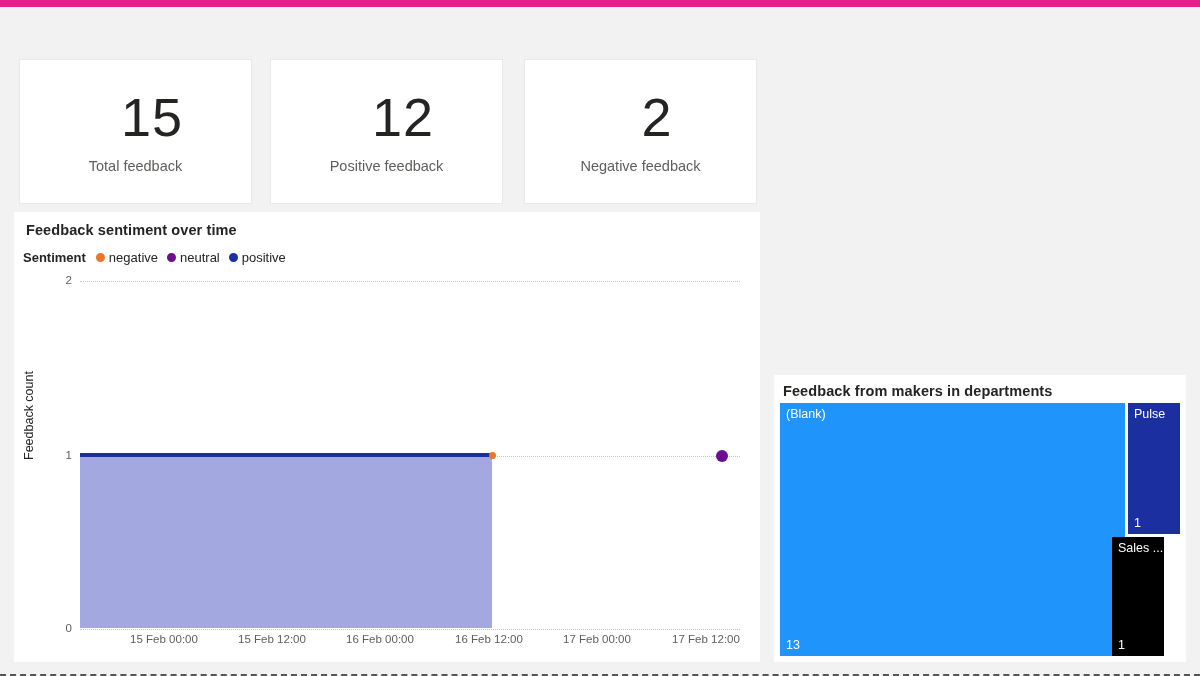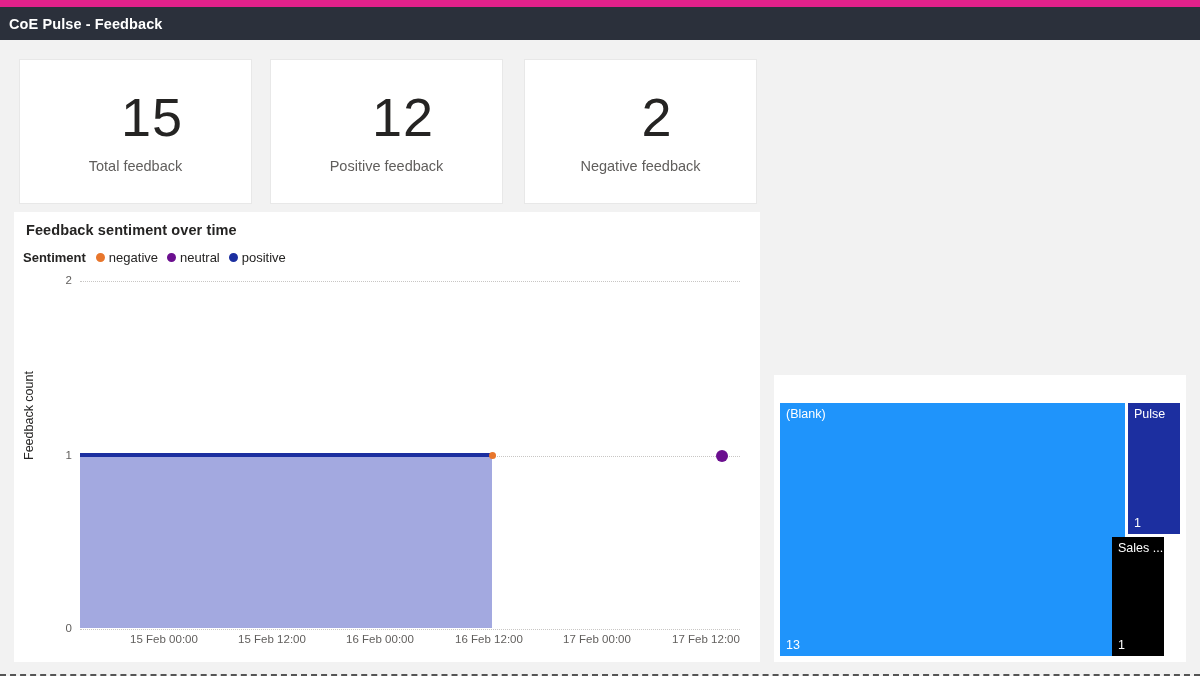--- a/index.html
+++ b/index.html
@@ -172,23 +172,20 @@
     left: 6px; bottom: 4px;
   }
 </style>
 </head>
 <body>
 
 <div id="app">
 
   <div class="accent-bar"></div>
 
-  <div class="titlebar">
-    <span class="title">CoE Pulse - Feedback</span>
-  </div>
 
   <div class="panel kpi" style="left:19px; top:59px; width:233px; height:145px;">
     <div class="kpi-value">15</div>
     <div class="kpi-label">Total feedback</div>
   </div>
 
   <div class="panel kpi" style="left:270px; top:59px; width:233px; height:145px;">
     <div class="kpi-value">12</div>
     <div class="kpi-label">Positive feedback</div>
   </div>
@@ -235,20 +232,21 @@
 
   <div class="x-tick" style="left:114px;">15 Feb 00:00</div>
   <div class="x-tick" style="left:222px;">15 Feb 12:00</div>
   <div class="x-tick" style="left:330px;">16 Feb 00:00</div>
   <div class="x-tick" style="left:439px;">16 Feb 12:00</div>
   <div class="x-tick" style="left:547px;">17 Feb 00:00</div>
   <div class="x-tick" style="left:656px;">17 Feb 12:00</div>
 
 
   <div class="panel" id="tree-panel">
+    <div class="panel-title">Feedback from makers in departments</div>
 
     <div class="tree-wrap">
       <div class="tile" style="left:0; top:0; width:345px; height:253px; background:#1f94fb;">
         <span class="tile-label">(Blank)</span>
         <span class="tile-value">13</span>
       </div>
 
       <div class="tile" style="left:348px; top:0; width:52px; height:131px; background:#1c2fa0;">
         <span class="tile-label">Pulse</span>
         <span class="tile-value">1</span>

